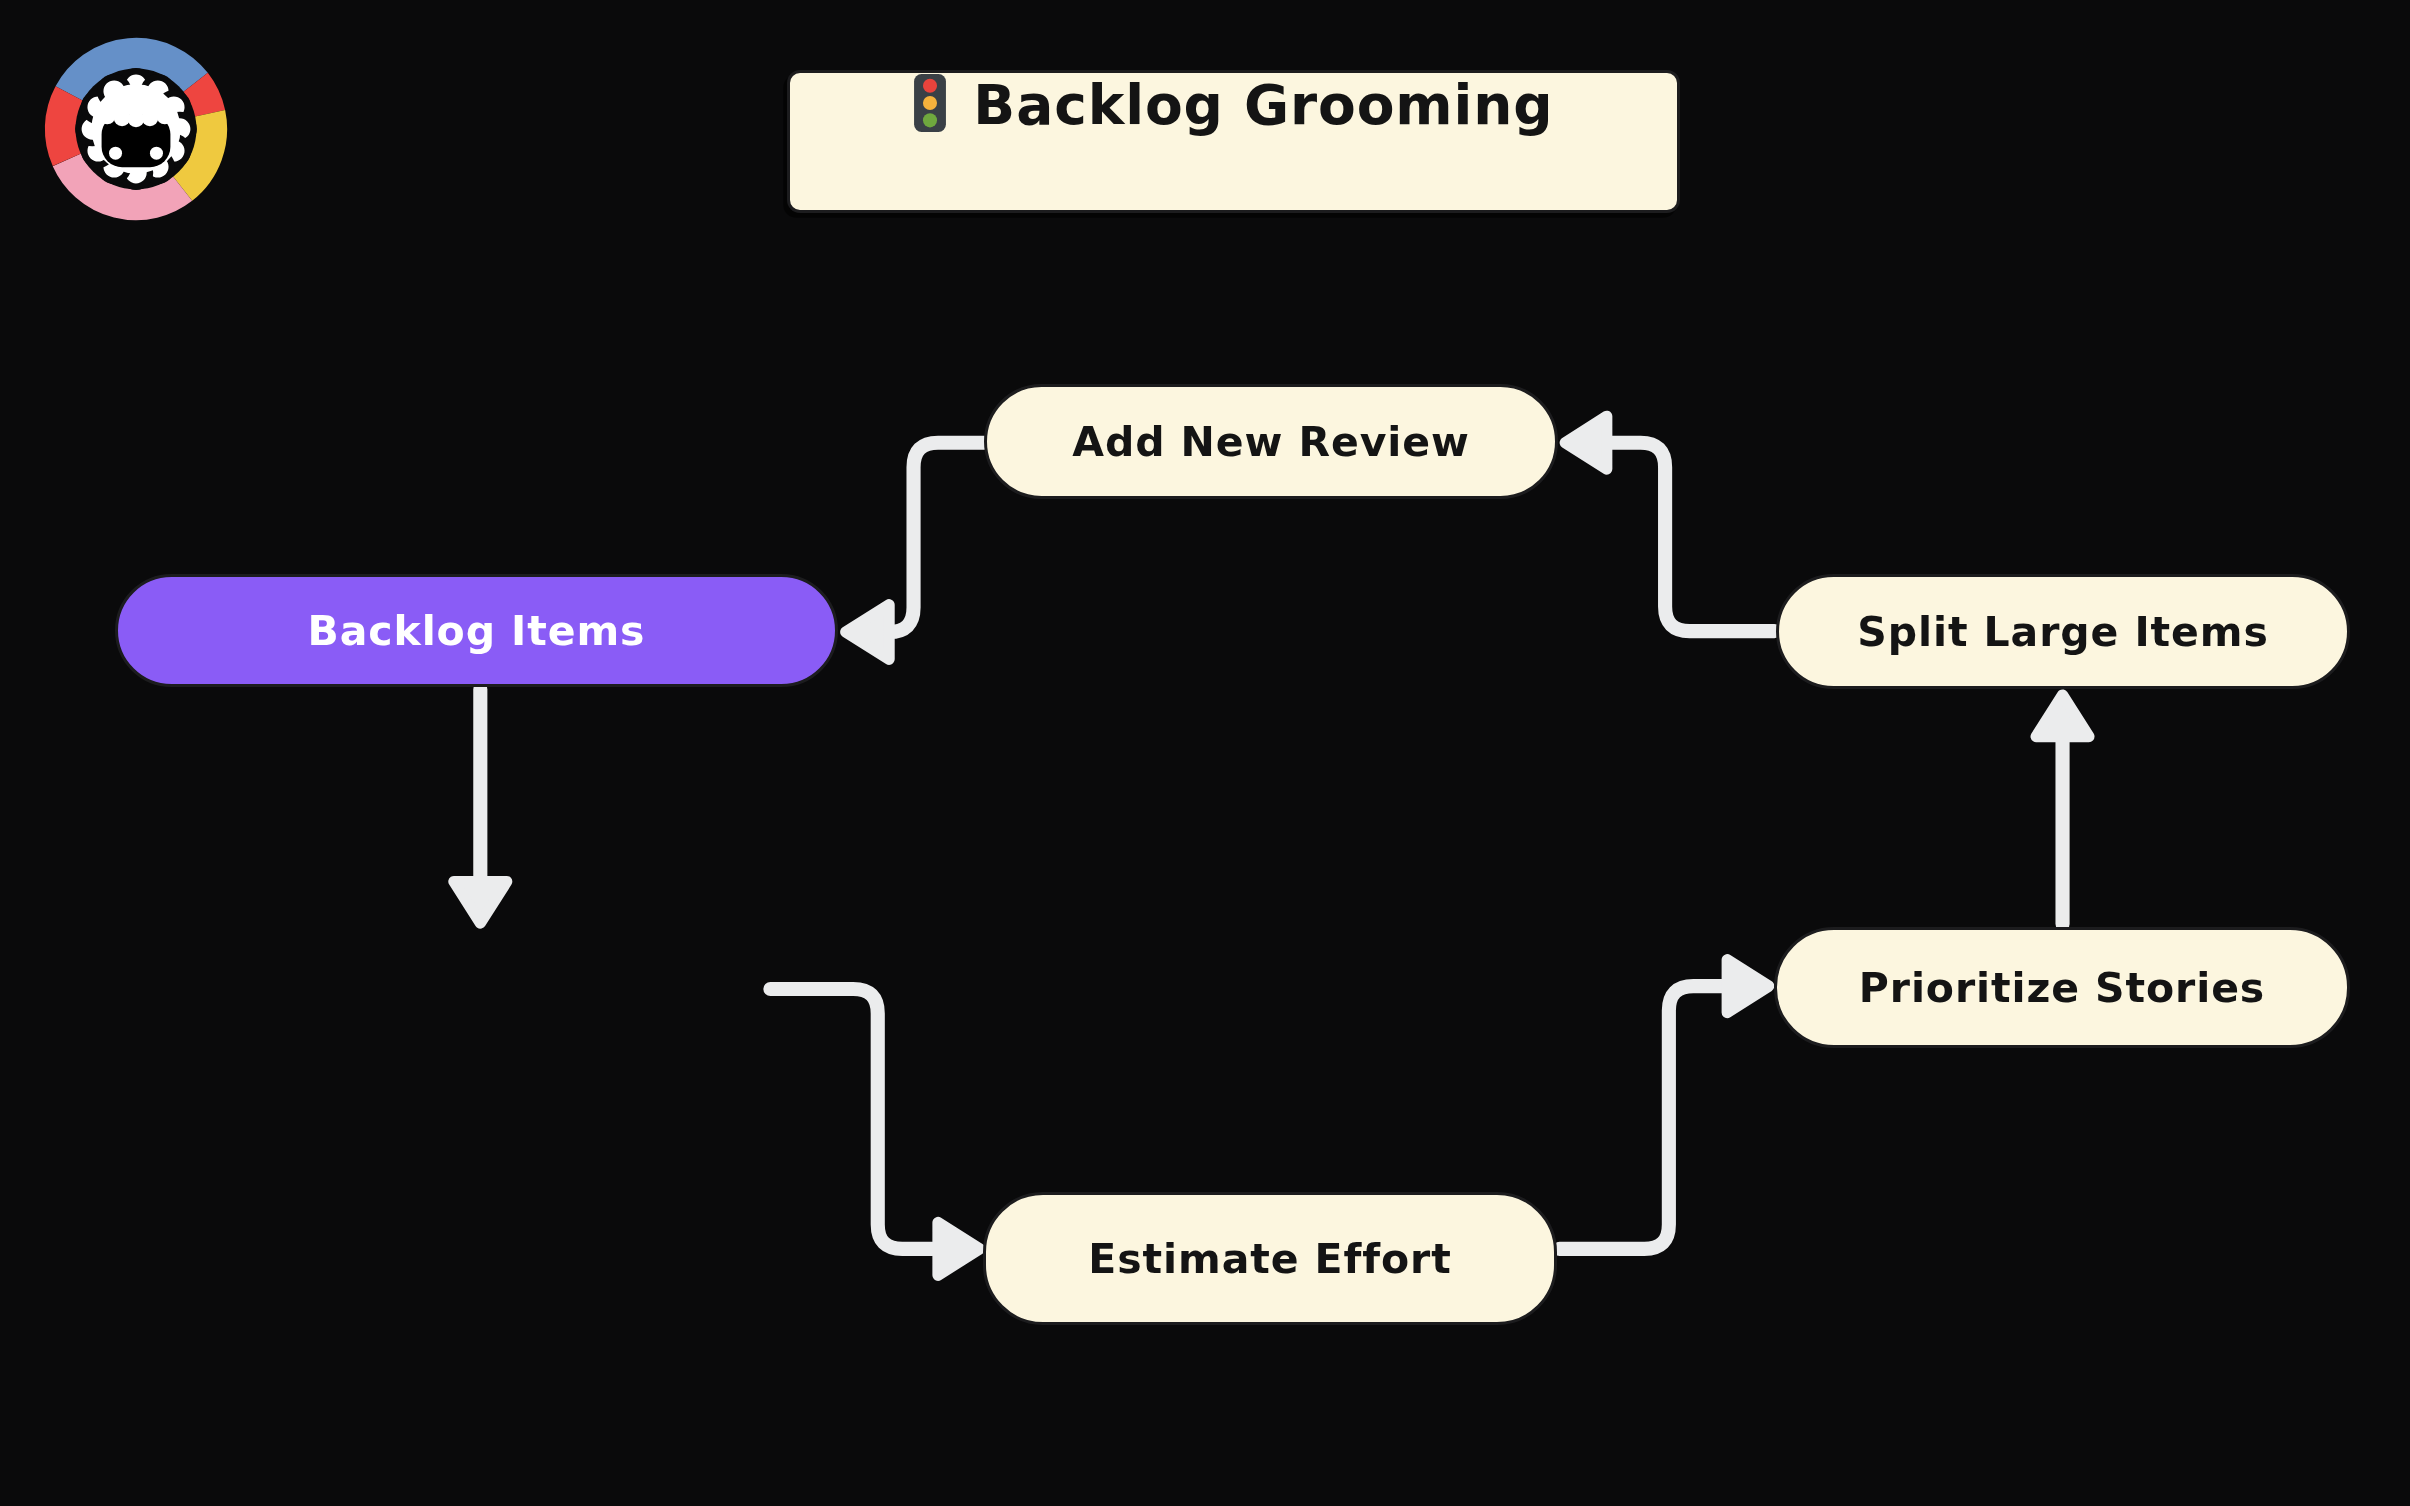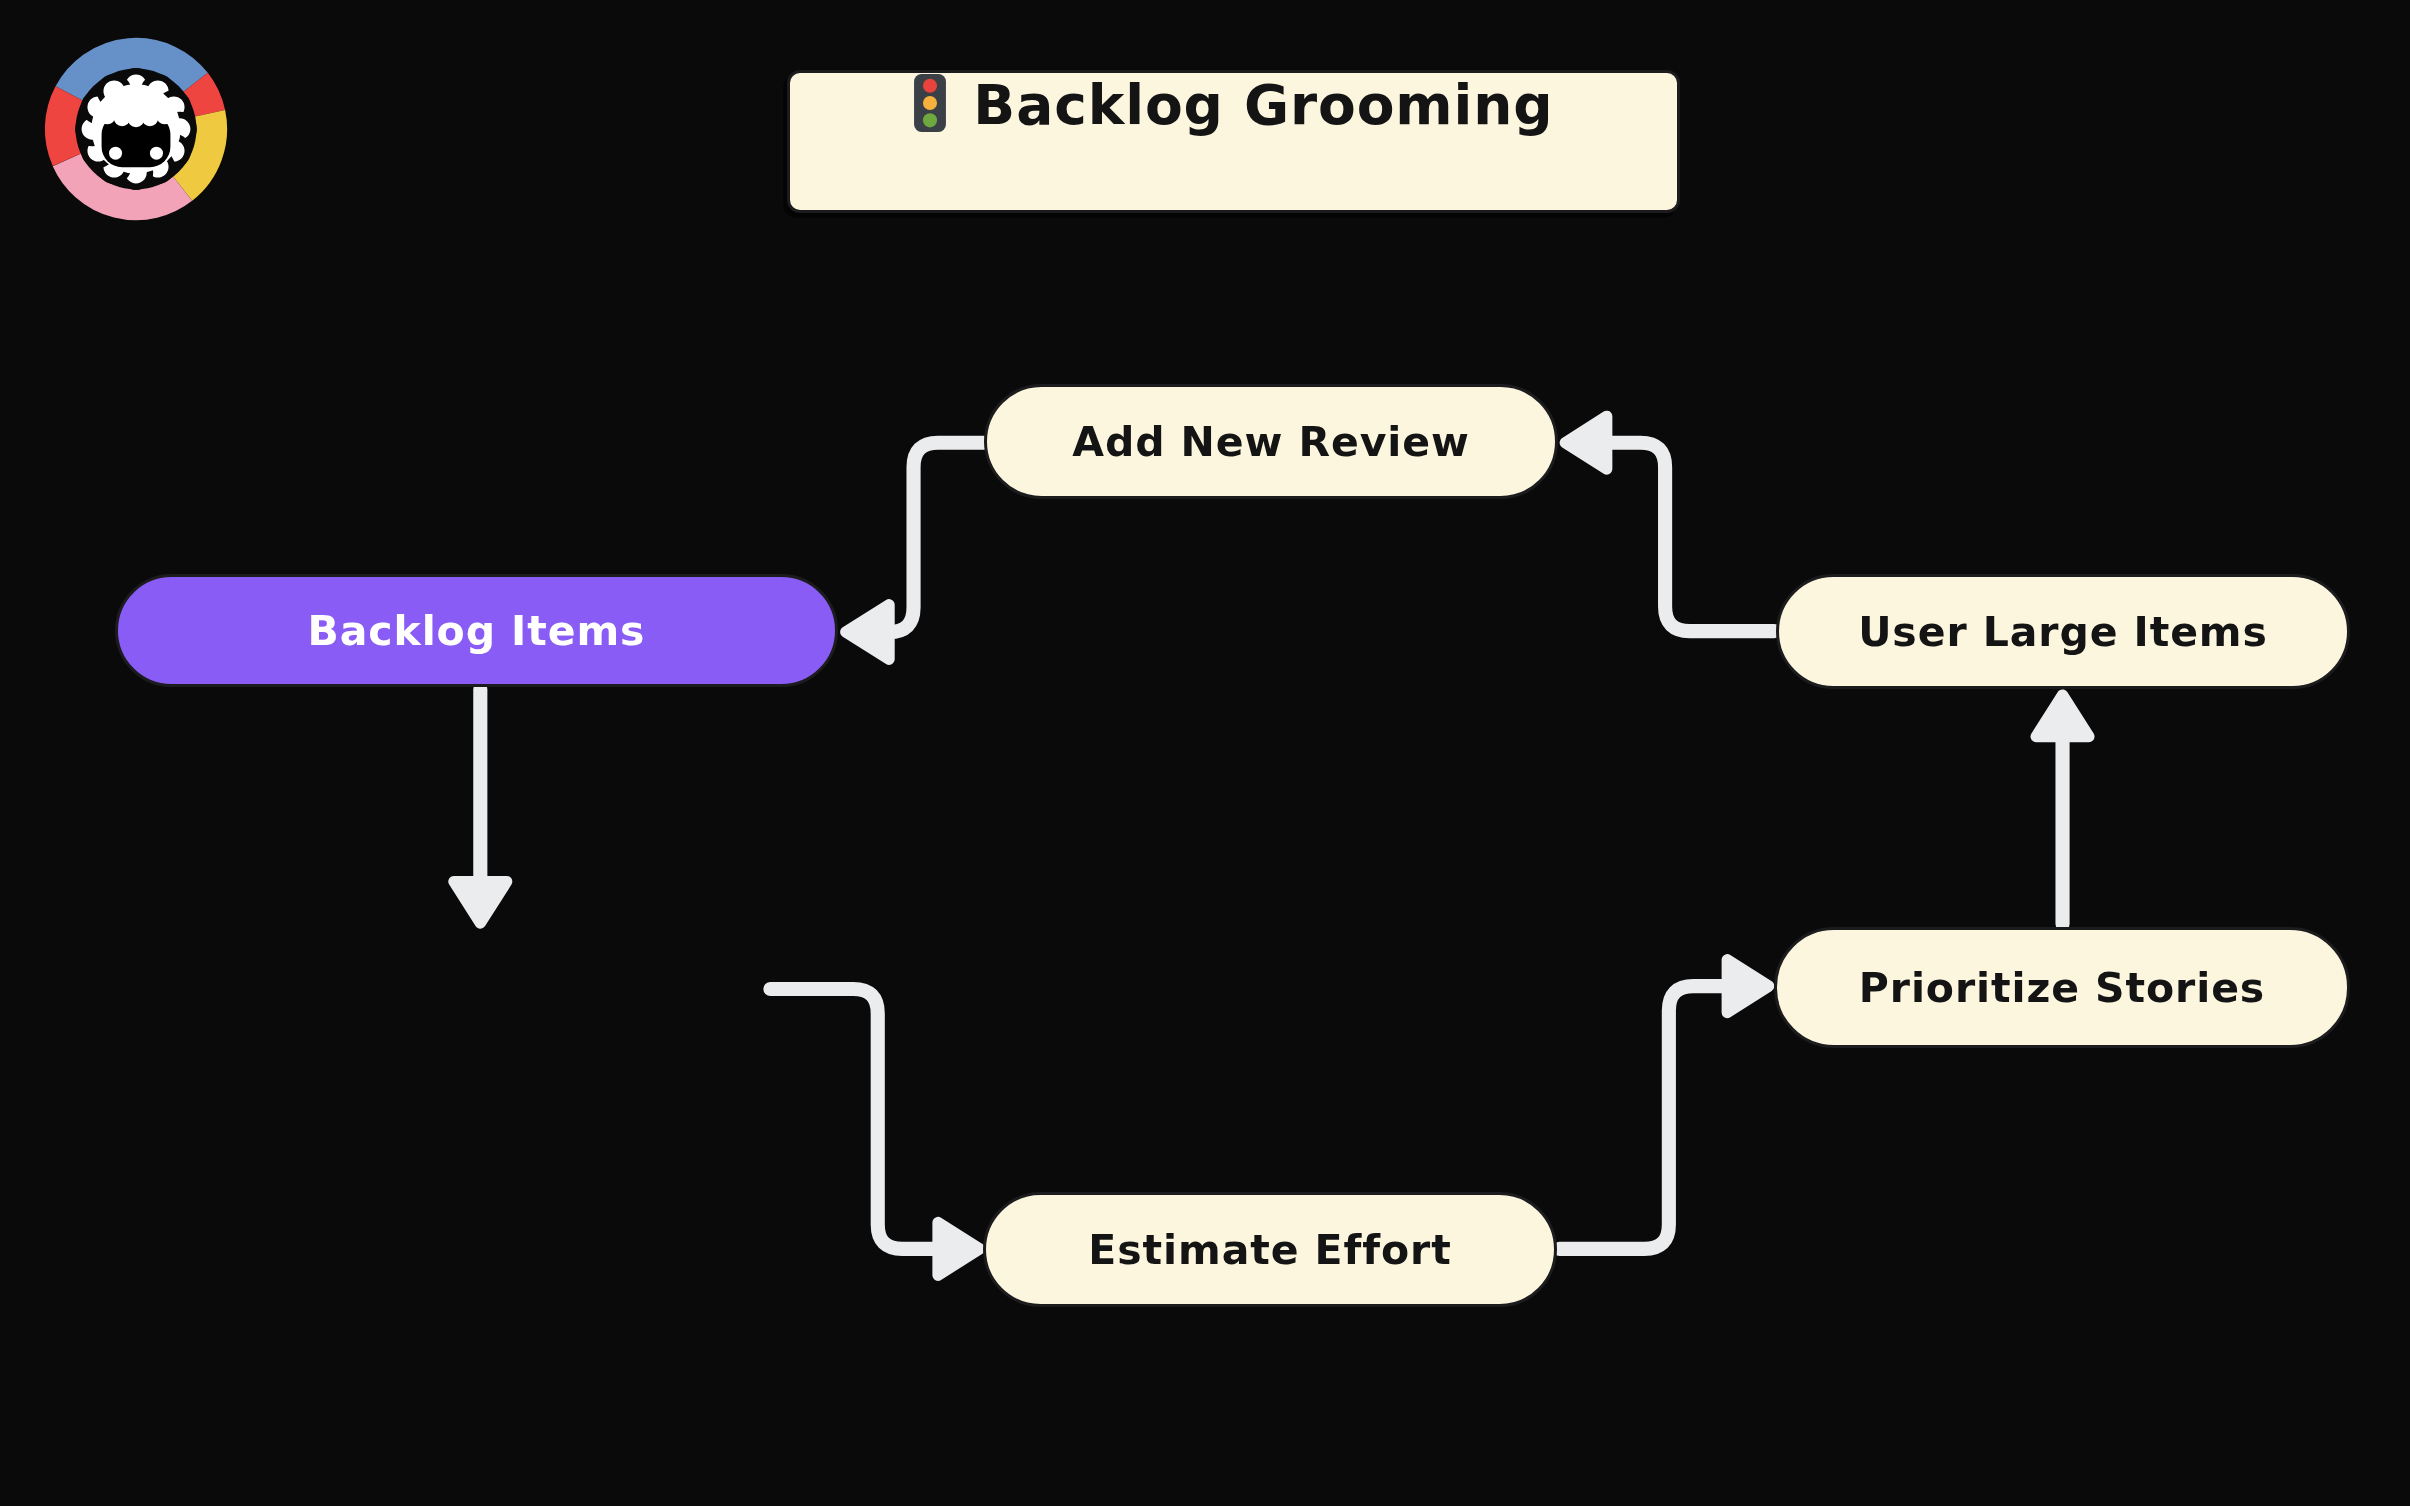--- a/index.html
+++ b/index.html
@@ -53,21 +53,21 @@
     color:var(--text-dark);
     font-size:41px;font-weight:bold;letter-spacing:0.9px;
     white-space:nowrap;
     cursor:pointer;
   }
   .node.accent{background:var(--accent);color:var(--text-light);}
   .n-add{left:984px;top:384px;width:574px;height:115px;}
   .n-backlog{left:115px;top:574px;width:723px;height:113px;}
   .n-split{left:1776px;top:574px;width:574px;height:115px;}
   .n-review{left:192px;top:930px;width:576px;height:117px;}
-  .n-estimate{left:983px;top:1192px;width:574px;height:115px;}
+  .n-estimate{left:983px;top:1192px;width:574px;height:133px;}
   .n-prioritize{left:1774px;top:927px;width:576px;height:121px;}
 </style>
 </head>
 <body>
 
 <div id="stage">
 
   <div class="logo">
     <svg viewBox="0 0 200 200" width="186" height="186">
 
@@ -155,21 +155,21 @@
 
   <div class="node n-add">
     <span>Add New Review</span>
   </div>
 
   <div class="node accent n-backlog">
     <span>Backlog Items</span>
   </div>
 
   <div class="node n-split">
-    <span>User Large Items</span>
+    <span>Split Large Items</span>
   </div>
 
 
   <div class="node n-estimate">
     <span>Estimate Effort</span>
   </div>
 
   <div class="node n-prioritize">
     <span>Prioritize Stories</span>
   </div>

